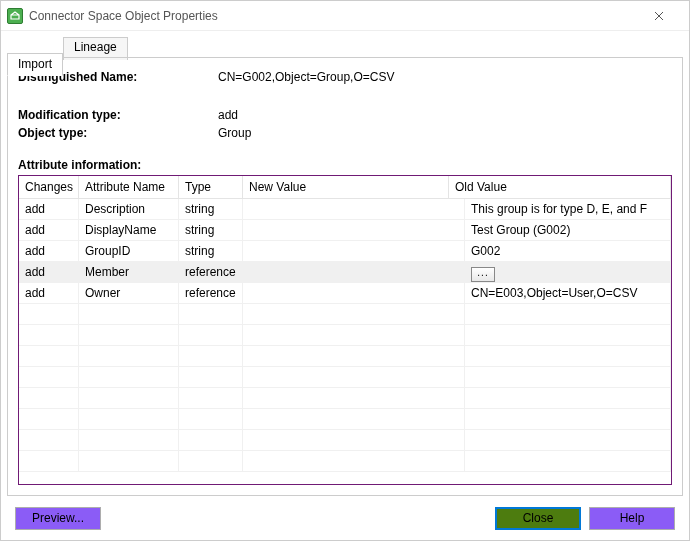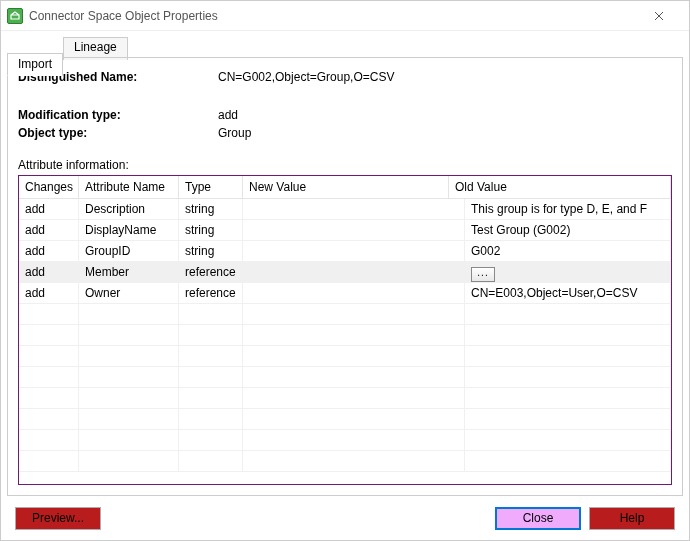--- a/index.html
+++ b/index.html
@@ -74,21 +74,21 @@
     padding: 12px 10px 10px 10px;
     display: flex; flex-direction: column;
     overflow: hidden;
   }
 
   .kv { display: flex; margin-bottom: 4px; }
   .kv .k { width: 200px; font-weight: bold; }
   .kv .v { flex: 1; }
   .gap { height: 20px; }
 
-  .section-label { font-weight: normal; margin-top: 14px; margin-bottom: 3px; }
+  .section-label { font-weight: bold; margin-top: 14px; margin-bottom: 3px; }
 
   .table-wrap {
     flex: 1;
     border: 1px solid #701a75;
     overflow: hidden;
     background: #fff;
     display: flex; flex-direction: column;
   }
   .thead {
     display: flex;
@@ -132,26 +132,26 @@
   .buttonbar {
     height: 38px;
     display: flex; align-items: center;
     padding: 0 14px 6px 14px;
     gap: 8px;
   }
   .buttonbar .spacer { flex: 1; }
   .btn {
     min-width: 86px; height: 23px;
     border: 1px solid #adadad;
-    background: #b91c1c;
+    background: #8b5cf6;
     font-size: 12px;
     display: flex; align-items: center; justify-content: center;
     padding: 0 12px;
   }
-  .btn.primary { border: 2px solid #0078d7; background: #f0abfc; height: 23px; }
+  .btn.primary { border: 2px solid #0078d7; background: #4d7c0f; height: 23px; }
 </style>
 </head>
 <body>
 
 <div class="titlebar">
   <span class="icon">
     <svg viewBox="0 0 10 10">
         <path d="M1 4 L1 8 L9 8 L9 4 Z M1 4 L5 1 L9 4" fill="none" stroke="#fff" stroke-width="1.2"></path>
       </svg>
   </span>

